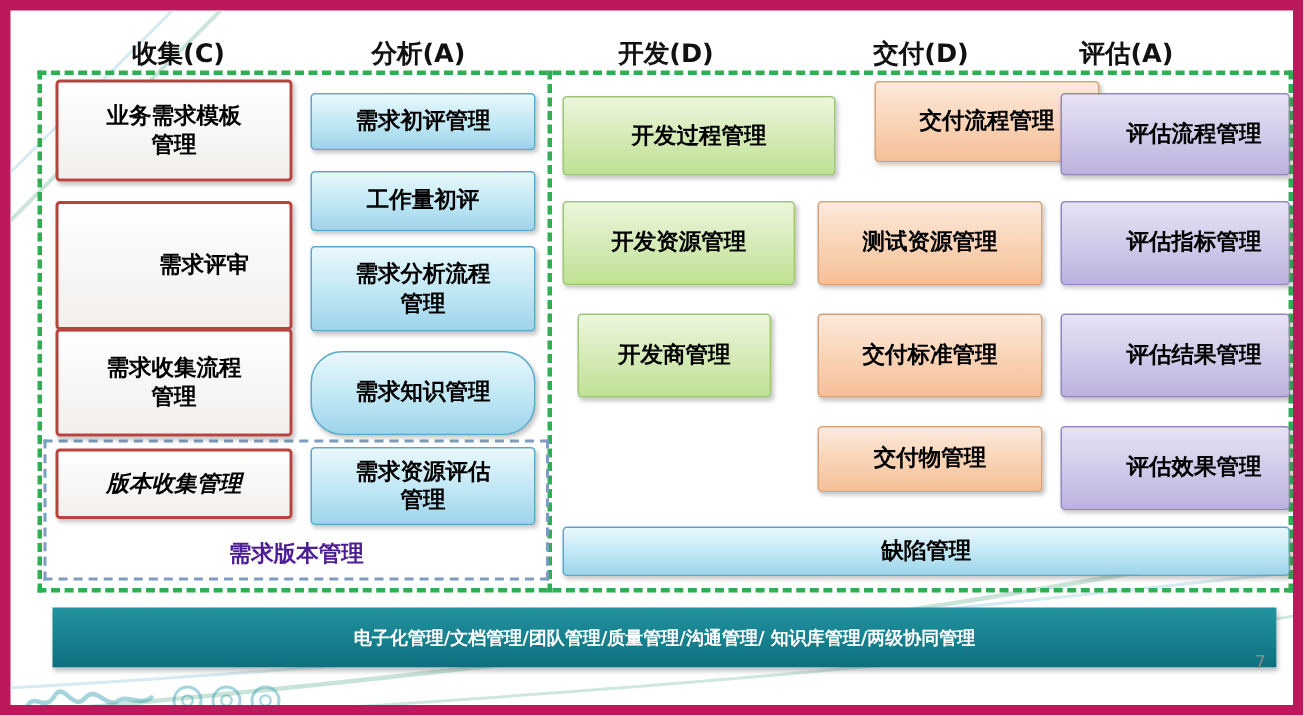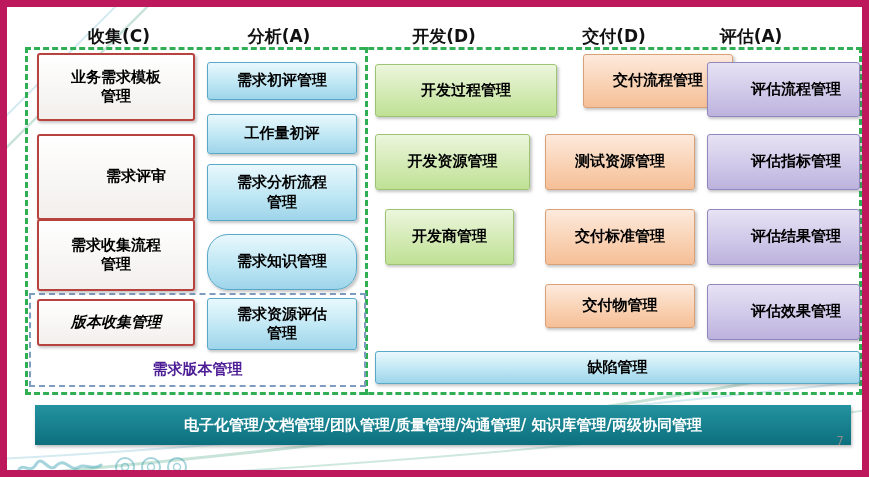--- a/index.html
+++ b/index.html
@@ -21,21 +21,21 @@
   .green  { background:linear-gradient(180deg,#ecf6dd 0%,#d3eab4 55%,#bfe194 100%); border:1px solid #9cc474; }
   .orange { background:linear-gradient(180deg,#fdeadd 0%,#f9d2b4 55%,#f5bf97 100%); border:1px solid #d9a178; }
   .purple { background:linear-gradient(180deg,#e7e2f4 0%,#d0c9e9 55%,#bcb2dd 100%); border:1px solid #9187bd;padding-left:25px; }
   .group-border { position:absolute; left:22px; top:286px; width:337px; height:94px;
                   border:2px dashed #7d9cc0; z-index:1; }
   .group-label { position:absolute; left:22px; top:353px; width:337px; text-align:center;
                  font-size:15px; font-weight:bold; color:#4c1d95; z-index:2; }
   .bottom-bar { position:absolute; left:28px; top:398px; width:816px; height:40px;
                 background:linear-gradient(180deg,#23939f,#0d6f7e); color:#ffffff;
                 display:flex; align-items:center; justify-content:center;
-                font-size:15px; font-weight:bold; z-index:2;
+                font-size:12px; font-weight:bold; z-index:2;
                 box-shadow:1px 2px 3px rgba(90,90,90,.4); }
   .page-num { position:absolute; right:18px; top:427px; font-size:12px; color:#8a8a8a; z-index:3; }
   .logo { position:absolute; left:6px; top:444px; z-index:3; opacity:.42; }
 </style>
 </head>
 <body>
 
 <div class="slide">
 
   <svg class="decor" width="869" height="477" viewBox="0 0 869 477">

